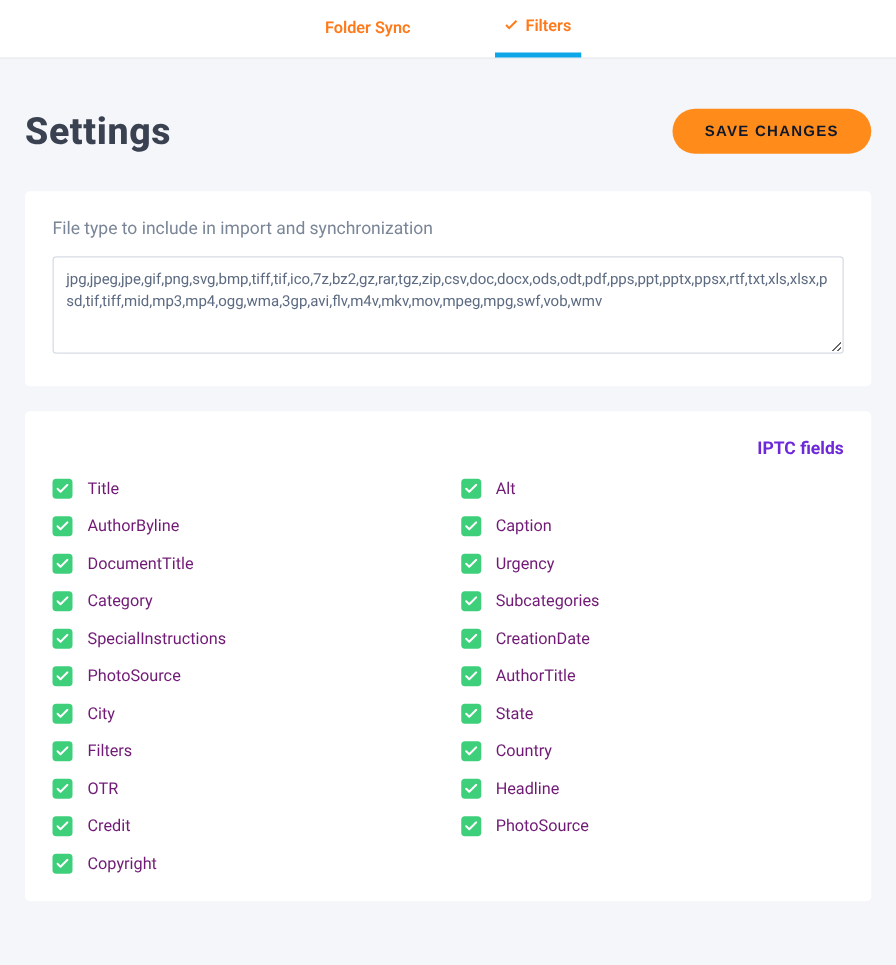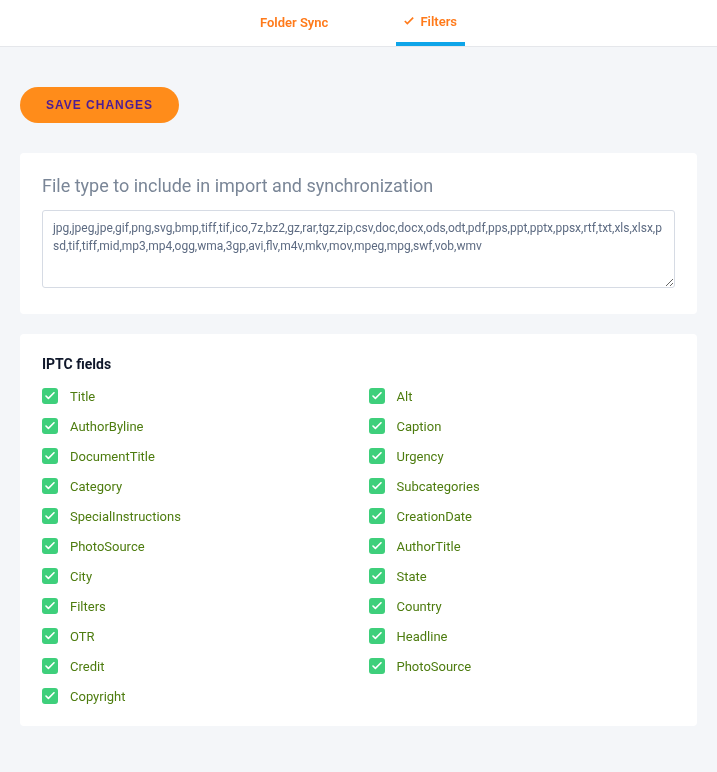--- a/index.html
+++ b/index.html
@@ -43,38 +43,38 @@
     margin: 20px 0 30px;
   }
   .page-title {
     font-size: 30px;
     font-weight: 800;
     color: #3a4251;
     letter-spacing: 0.5px;
   }
   .save-btn {
     background: #ff8c1a;
-    color: #4c1d95;
+    color: #0f172a;
     border: none;
     border-radius: 22px;
     padding: 11px 26px;
     font-size: 12px;
     font-weight: 700;
     letter-spacing: 1px;
     cursor: pointer;
   }
   .card {
     background: #fff;
     border-radius: 4px;
     padding: 22px 22px;
     margin-bottom: 20px;
   }
   .card-label {
     color: #7a8697;
-    font-size: 18px;
+    font-size: 14px;
     margin-bottom: 14px;
   }
   .file-types {
     width: 100%;
     min-height: 78px;
     border: 1px solid #d6dbe4;
     border-radius: 3px;
     padding: 8px 10px;
     font-size: 12px;
     color: #5d6b82;
@@ -107,22 +107,23 @@
     right: 2px;
     top: 2px;
     width: 18px;
     height: 18px;
     background: #fff;
     border-radius: 50%;
   }
   .section-title {
     font-size: 14px;
     font-weight: 700;
-    color: #0f172a;
+    color: #6d28d9;
     margin-bottom: 16px;
+    text-align: right;
   }
   .fields {
     display: grid;
     grid-template-columns: 1fr 1fr;
     column-gap: 20px;
     row-gap: 14px;
   }
   .field-item {
     display: flex;
     align-items: center;
@@ -135,21 +136,21 @@
     border-radius: 3px;
     display: flex;
     align-items: center;
     justify-content: center;
     cursor: pointer;
     flex-shrink: 0;
   }
   .cbx svg { width: 10px; height: 8px; }
   .field-label {
     font-size: 13px;
-    color: #4d7c0f;
+    color: #701a75;
   }
 </style>
 </head>
 <body>
 
 <div class="topbar">
   <div class="tab">
     <span>Folder Sync</span>
   </div>
   <div class="tab active">
@@ -157,20 +158,21 @@
       <svg class="check-icon-svg" viewBox="0 0 12 10">
           <path d="M1 5 L4 8 L11 1" stroke="#ff7a1a" stroke-width="2" fill="none"></path>
         </svg>
     </span>
     <span>Filters</span>
   </div>
 </div>
 
 <div class="page">
   <div class="page-header">
+    <h1 class="page-title">Settings</h1>
     <button class="save-btn">SAVE CHANGES</button>
   </div>
 
   <div class="card">
     <div class="card-label">File type to include in import and synchronization</div>
     <textarea class="file-types" style="">jpg,jpeg,jpe,gif,png,svg,bmp,tiff,tif,ico,7z,bz2,gz,rar,tgz,zip,csv,doc,docx,ods,odt,pdf,pps,ppt,pptx,ppsx,rtf,txt,xls,xlsx,psd,tif,tiff,mid,mp3,mp4,ogg,wma,3gp,avi,flv,m4v,mkv,mov,mpeg,mpg,swf,vob,wmv</textarea>
   </div>
 
   <div class="card">
     <div class="section-title">IPTC fields</div>

